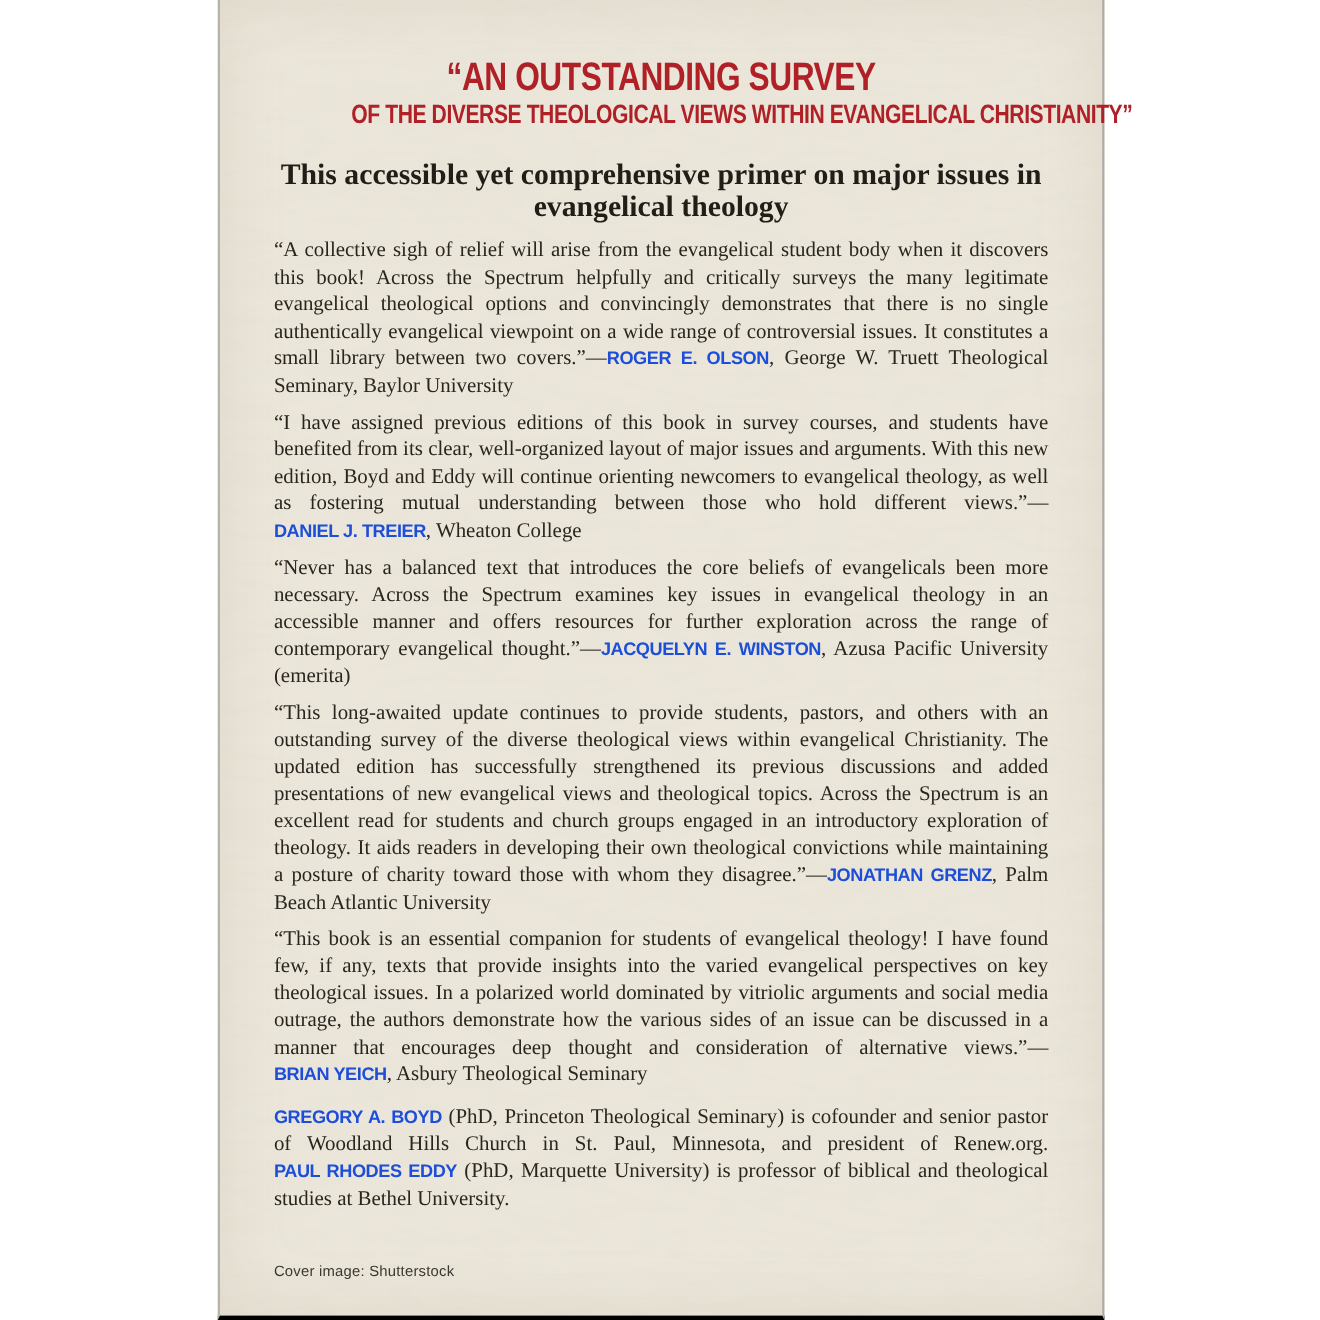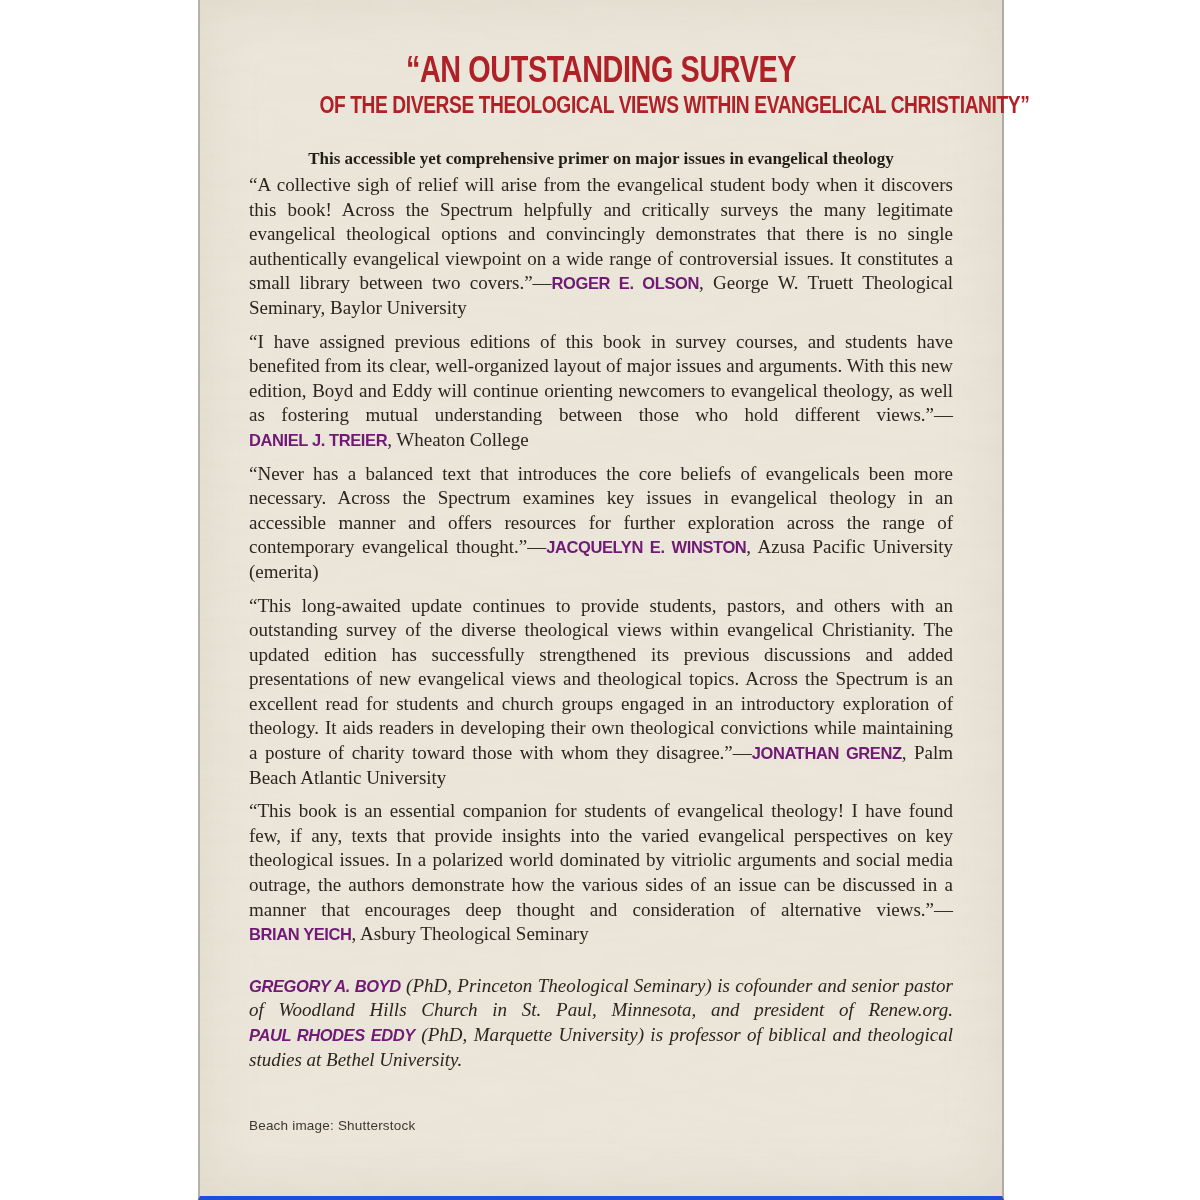--- a/index.html
+++ b/index.html
@@ -10,21 +10,21 @@
   }
   .stage { position: relative; width: 1200px; height: 1200px; }
 
   .cover {
     position: absolute; left: 198px; top: 0;
     width: 806px; height: 1200px;
     box-sizing: border-box;
     background: #ece7db;
     border-left: 2px solid #b5b2aa;
     border-right: 2px solid #aeaba4;
-    border-bottom: 4px solid #1d4ed8;
+    border-bottom: 4px solid #000000;
     box-shadow: inset 0 0 60px rgba(160,150,125,0.18);
   }
   .texture {
     position: absolute; left: 0; top: 0; width: 100%; height: 100%;
     pointer-events: none;
   }
   .content {
     position: relative;
     padding: 50px 49px 0 49px;
     font-family: "Liberation Serif", serif;
@@ -47,48 +47,48 @@
   .headline .h2 {
     font-size: 24px; line-height: 30px;
     transform: scaleX(0.80);
     letter-spacing: -0.5px;
     white-space: nowrap;
   }
 
   .intro {
     text-align: center;
     font-weight: 700;
-    font-size: 17px;
+    font-size: 27px;
     line-height: 29px;
     color: #211e18;
+    margin-bottom: 14px;
   }
 
   .blurb {
     font-size: 19px;
     line-height: 24.6px;
     text-align: justify;
     margin: 0 0 9px 0;
   }
   .blurb .bt { }
   .reviewer-name, .author-name {
     font-family: "Liberation Sans", sans-serif;
     font-stretch: condensed;
     font-weight: 700;
     font-size: 16.5px;
     letter-spacing: -0.4px;
-    color: #701a75;
+    color: #1d4ed8;
     white-space: nowrap;
   }
 
   .bio {
     font-size: 19px;
     line-height: 24.6px;
     text-align: justify;
-    margin-top: 27px;
-    font-style: italic;
+    margin-top: 14px;
   }
 
   .credit {
     margin-top: 46px;
     font-family: "Liberation Sans", sans-serif;
     font-size: 13.5px;
     letter-spacing: 0.2px;
     color: #3b3831;
   }
 </style>
@@ -127,17 +127,17 @@
       <p class="blurb"><span>“I have assigned previous editions of this book in survey courses, and students have benefited from its clear, well-organized layout of major issues and arguments. With this new edition, Boyd and Eddy will continue orienting newcomers to evangelical theology, as well as fostering mutual understanding between those who hold different views.”—</span><span class="bt"></span><span></span><span class="reviewer-name">DANIEL J. TREIER</span><span>, Wheaton College</span></p>
 
       <p class="blurb"><span>“Never has a balanced text that introduces the core beliefs of evangelicals been more necessary. </span><span class="bt">Across the Spectrum</span><span> examines key issues in evangelical theology in an accessible manner and offers resources for further exploration across the range of contemporary evangelical thought.”—</span><span class="reviewer-name">JACQUELYN E. WINSTON</span><span>, Azusa Pacific University (emerita)</span></p>
 
       <p class="blurb"><span>“This long-awaited update continues to provide students, pastors, and others with an outstanding survey of the diverse theological views within evangelical Christianity. The updated edition has successfully strengthened its previous discussions and added presentations of new evangelical views and theological topics. </span><span class="bt">Across the Spectrum</span><span> is an excellent read for students and church groups engaged in an introductory exploration of theology. It aids readers in developing their own theological convictions while maintaining a posture of charity toward those with whom they disagree.”—</span><span class="reviewer-name">JONATHAN GRENZ</span><span>, Palm Beach Atlantic University</span></p>
 
       <p class="blurb"><span>“This book is an essential companion for students of evangelical theology! I have found few, if any, texts that provide insights into the varied evangelical perspectives on key theological issues. In a polarized world dominated by vitriolic arguments and social media outrage, the authors demonstrate how the various sides of an issue can be discussed in a manner that encourages deep thought and consideration of alternative views.”—</span><span class="bt"></span><span></span><span class="reviewer-name">BRIAN YEICH</span><span>, Asbury Theological Seminary</span></p>
 
       <p class="bio"><span class="author-name">GREGORY A. BOYD</span><span> (PhD, Princeton Theological Seminary) is cofounder and senior pastor of Woodland Hills Church in St. Paul, Minnesota, and president of Renew.org. </span><span class="author-name">PAUL RHODES EDDY</span><span> (PhD, Marquette University) is professor of biblical and theological studies at Bethel University.</span></p>
 
-      <div class="credit">Beach image: Shutterstock</div>
+      <div class="credit">Cover image: Shutterstock</div>
 
     </div>
   </div>
 </div>
 
 </body></html>

